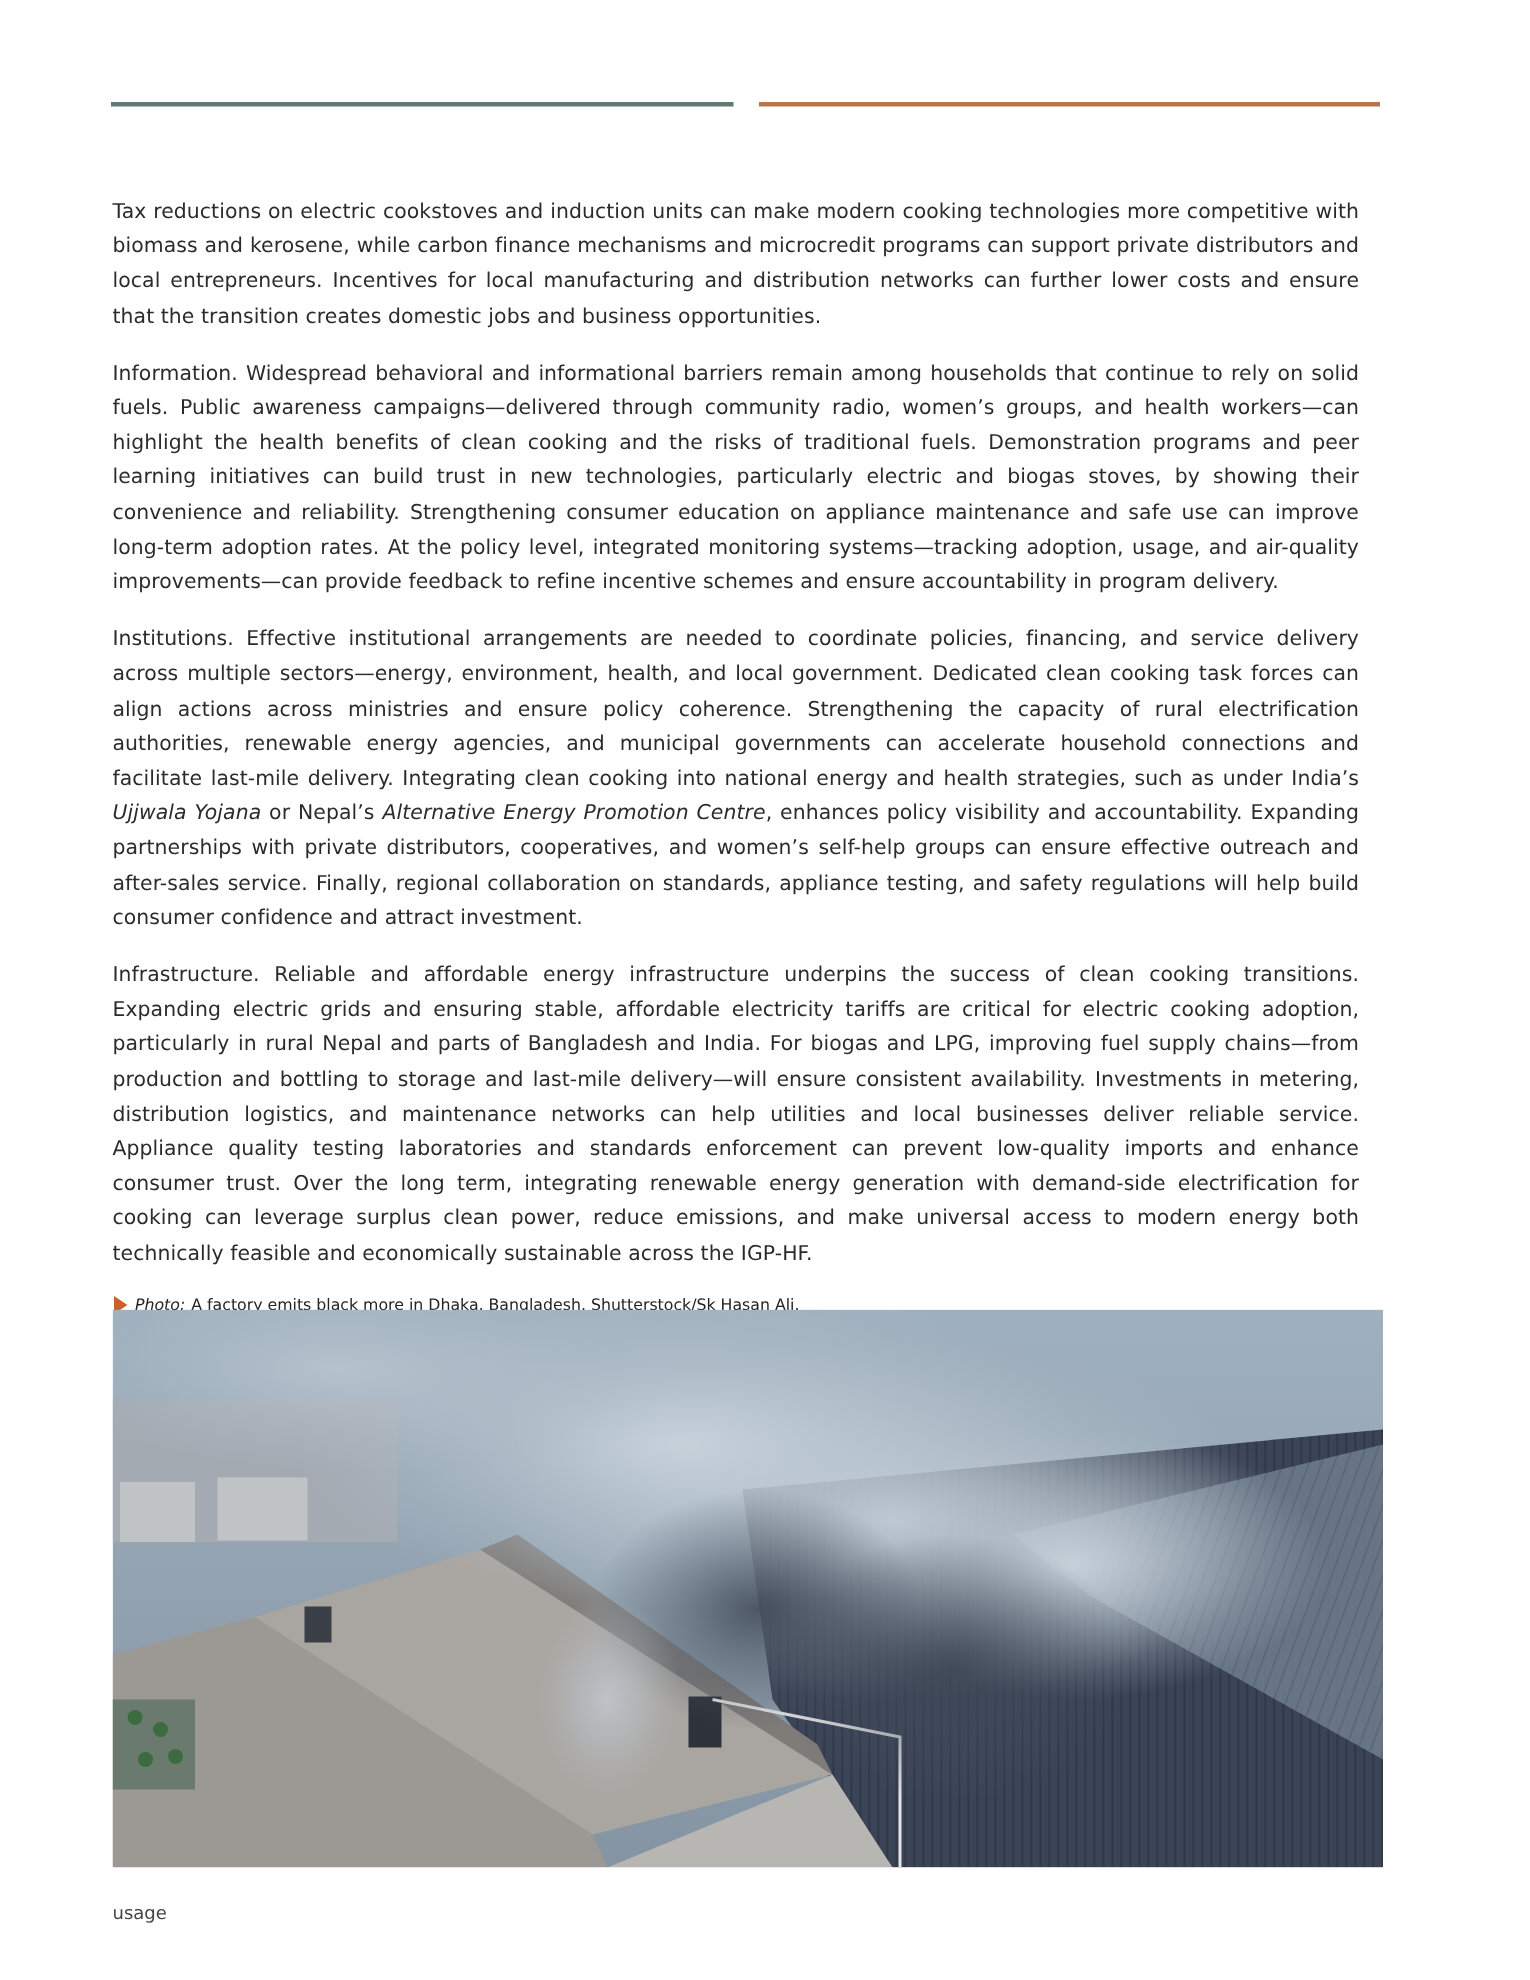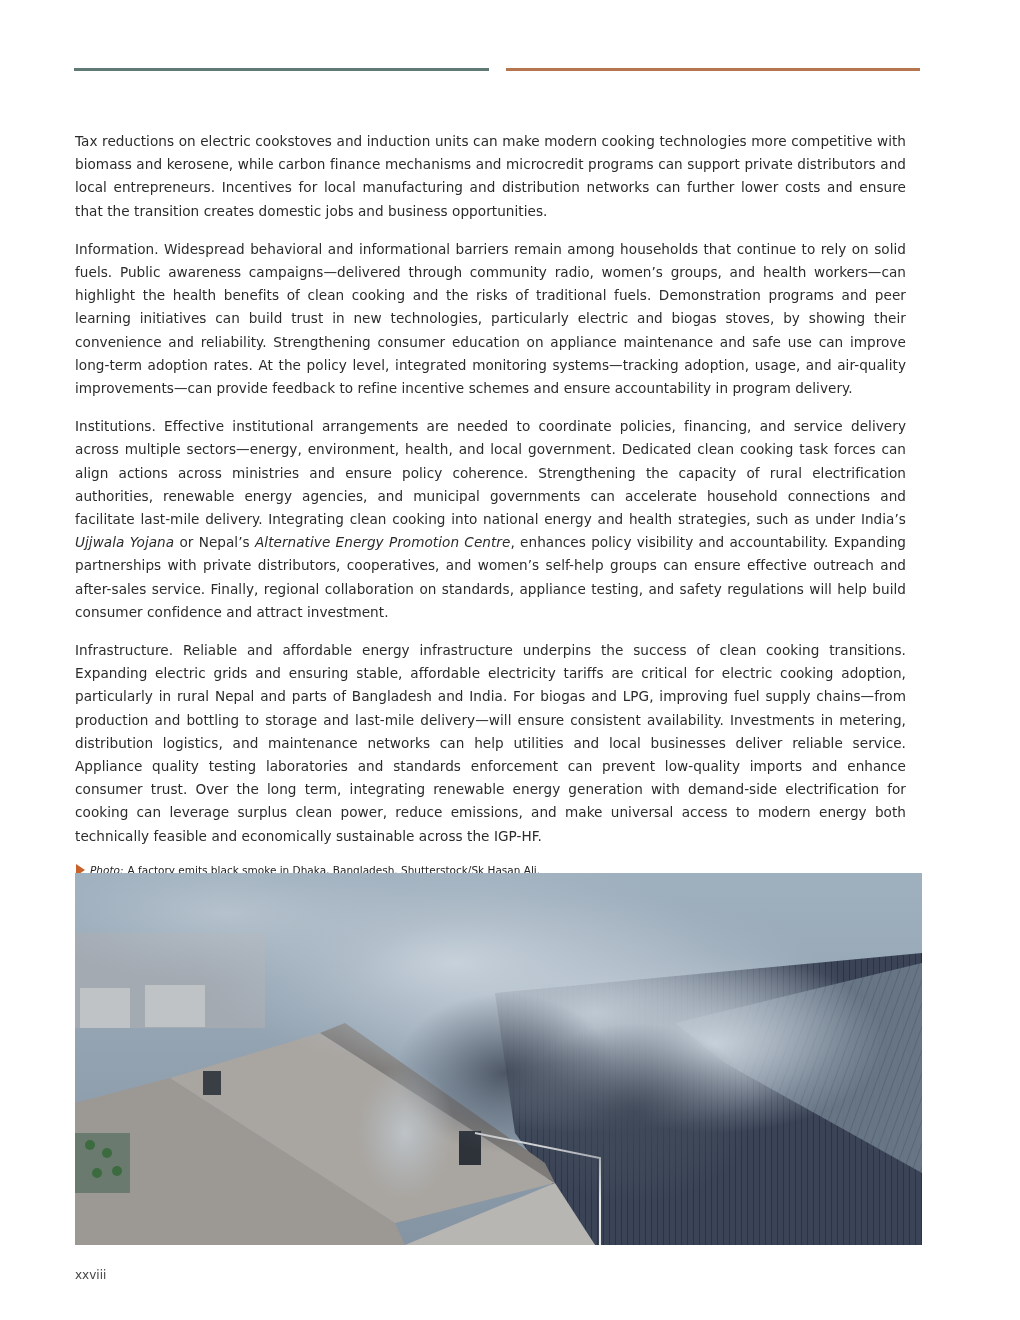--- a/index.html
+++ b/index.html
@@ -39,21 +39,21 @@
     <span class="lead">Institutions.</span><span> Effective institutional arrangements are needed to coordinate policies, financing, and service delivery across multiple sectors—energy, environment, health, and local government. Dedicated clean cooking task forces can align actions across ministries and ensure policy coherence. Strengthening the capacity of rural electrification authorities, renewable energy agencies, and municipal governments can accelerate household connections and facilitate last-mile delivery. Integrating clean cooking into national energy and health strategies, such as under India’s </span><em>Ujjwala Yojana</em><span> or Nepal’s </span><em>Alternative Energy Promotion Centre</em><span>, enhances policy visibility and accountability. Expanding partnerships with private distributors, cooperatives, and women’s self-help groups can ensure effective outreach and after-sales service. Finally, regional collaboration on standards, appliance testing, and safety regulations will help build consumer confidence and attract investment.</span>
   </p>
   <p>
     <span class="lead">Infrastructure.</span><span> Reliable and affordable energy infrastructure underpins the success of clean cooking transitions. Expanding electric grids and ensuring stable, affordable electricity tariffs are critical for electric cooking adoption, particularly in rural Nepal and parts of Bangladesh and India. For biogas and LPG, improving fuel supply chains—from production and bottling to storage and last-mile delivery—will ensure consistent availability. Investments in metering, distribution logistics, and maintenance networks can help utilities and local businesses deliver reliable service. Appliance quality testing laboratories and standards enforcement can prevent low-quality imports and enhance consumer trust. Over the long term, integrating renewable energy generation with demand-side electrification for cooking can leverage surplus clean power, reduce emissions, and make universal access to modern energy both technically feasible and economically sustainable across the IGP-HF.</span>
   </p>
 </div>
 
 <div class="caption">
   <span class="arrow"></span>
   <span class="label">Photo:</span>
-  <span>A factory emits black smoke in Dhaka, Bangladesh. Shutterstock/Sk Hasan Ali.</span>
+  <span>A factory emits black more in Dhaka, Bangladesh. Shutterstock/Sk Hasan Ali.</span>
 </div>
 
 <div class="photo">
   <svg width="847" height="372" viewBox="0 0 847 372" xmlns="http://www.w3.org/2000/svg">
     <defs>
       <linearGradient id="sky" x1="0" y1="0" x2="0" y2="1">
         <stop offset="0" stop-color="#9fb0be"></stop>
         <stop offset="1" stop-color="#8594a3"></stop>
       </linearGradient>
       <radialGradient id="smoke1" cx="0.5" cy="0.5" r="0.5">
@@ -102,13 +102,13 @@
     <ellipse cx="520" cy="140" rx="260" ry="120" fill="url(#smoke1)"></ellipse>
     <ellipse cx="380" cy="90" rx="260" ry="110" fill="url(#smoke1)"></ellipse>
     <ellipse cx="640" cy="170" rx="170" ry="90" fill="url(#smoke1)"></ellipse>
     <ellipse cx="430" cy="200" rx="110" ry="80" fill="url(#darksmoke)"></ellipse>
     <ellipse cx="560" cy="240" rx="120" ry="90" fill="url(#darksmoke)"></ellipse>
     <ellipse cx="330" cy="260" rx="50" ry="70" fill="url(#smoke1)" opacity="0.7"></ellipse>
     <ellipse cx="150" cy="40" rx="200" ry="70" fill="url(#smoke1)" opacity="0.6"></ellipse>
   </svg>
 </div>
 
-<div class="page-number">xxviii</div>
+<div class="page-number">usage</div>
 
 </body></html>

